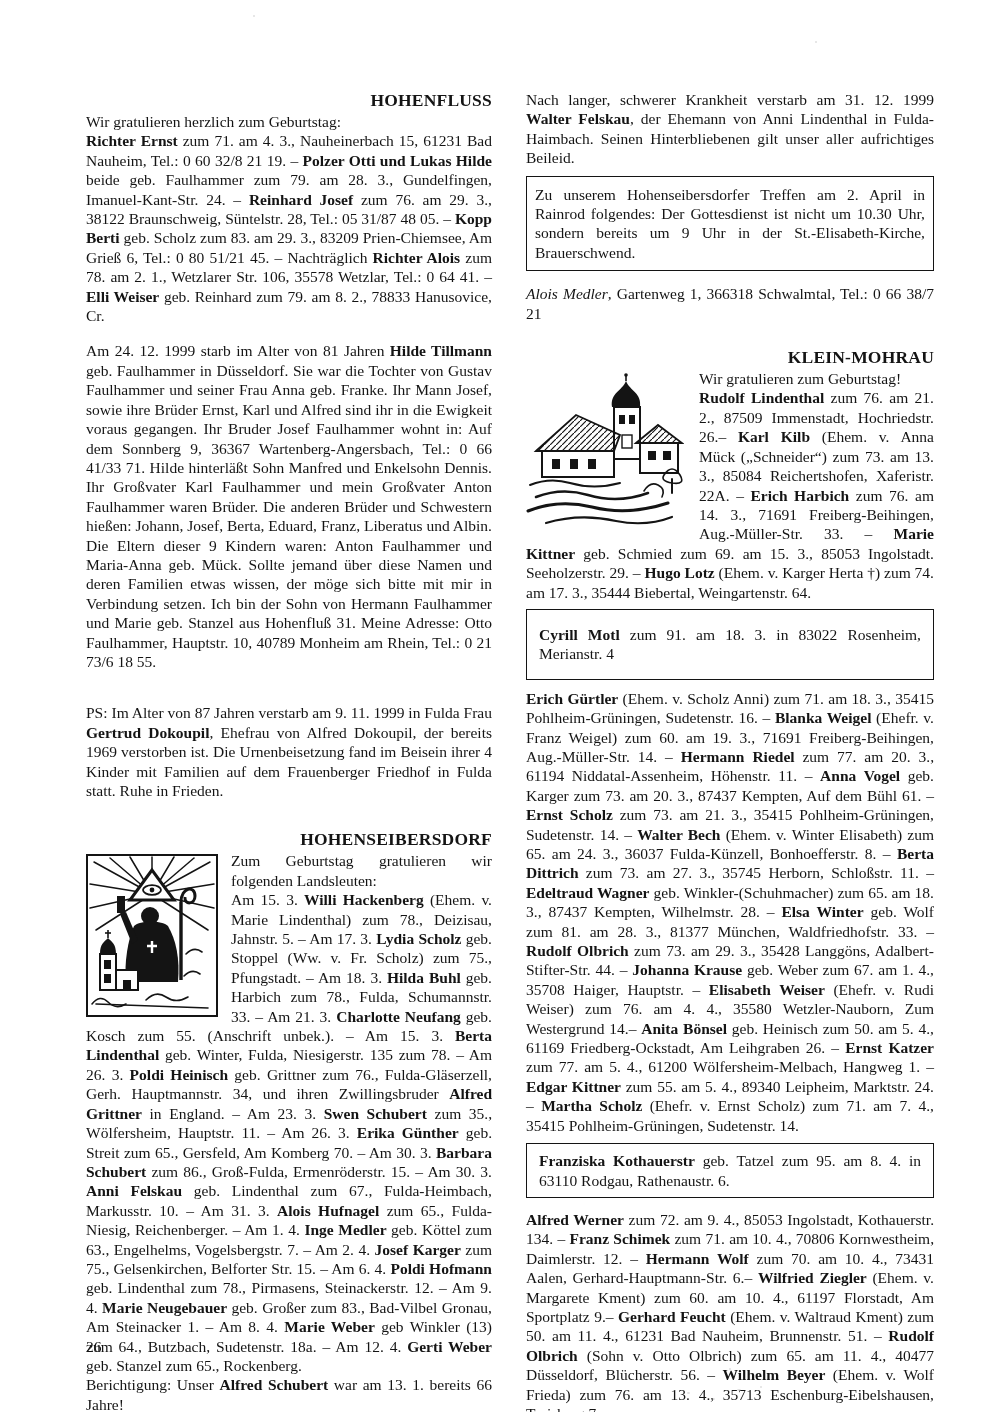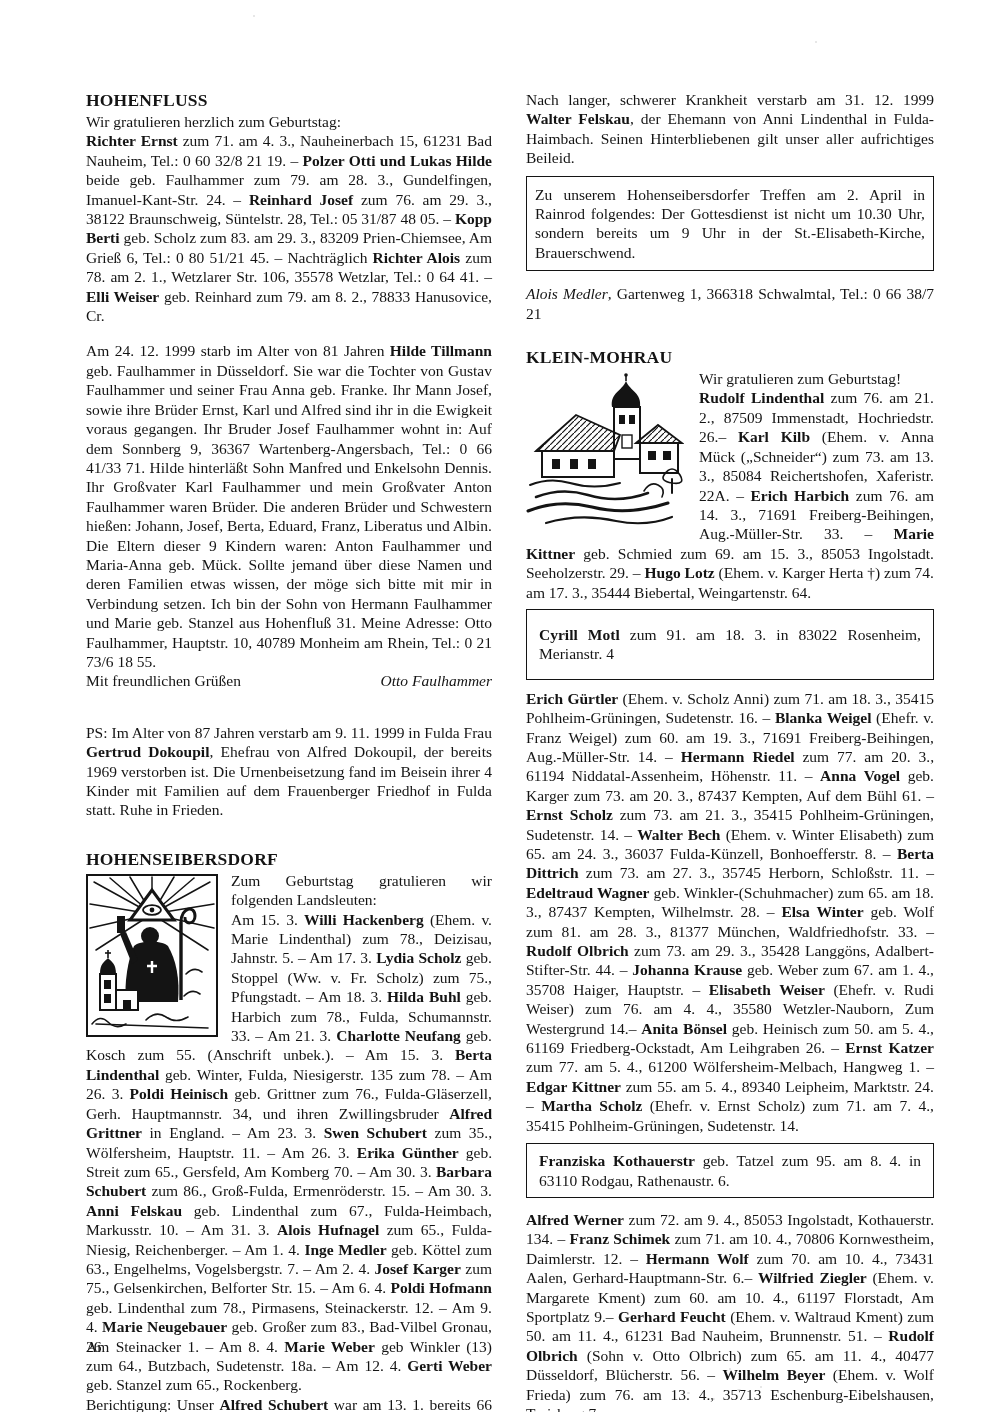--- a/index.html
+++ b/index.html
@@ -2,21 +2,21 @@
 <html lang="de"><head>
 <meta charset="utf-8">
 <style>
   html,body{margin:0;padding:0;background:#ffffff;}
   .page{position:relative;width:1000px;height:1412px;background:#ffffff;
         font-family:"Liberation Serif",serif;color:#141414;overflow:hidden;}
   .col{position:absolute;top:90px;font-size:15.5px;line-height:19.4px;
        text-align:justify;hyphens:auto;-webkit-hyphens:auto;}
   .col-left{left:86px;width:406px;}
   .col-right{left:526px;width:408px;}
-  .heading{font-weight:bold;text-align:left;font-size:17.5px;line-height:20px;
+  .heading{font-weight:bold;text-align:right;font-size:17.5px;line-height:20px;
            margin:0 0 2px 0;letter-spacing:.2px;}
   .h-seibersdorf{margin-top:29px;}
   .h-mohrau{margin-top:24px;}
   .par{margin:0;}
   .mt-tillmann{margin-top:16px;}
   .mt-ps{margin-top:32px;}
   .mt-contact{margin-top:13px;}
   .mt-long{margin-top:9px;}
   .mt-april{margin-top:12px;}
   .sig-row{display:flex;justify-content:space-between;}
@@ -35,24 +35,20 @@
 </style>
 </head>
 <body>
 
 <div class="page">
 
   <div class="col col-left">
     <h2 class="heading">HOHENFLUSS</h2>
     <p class="par"><span>Wir gratulieren herzlich zum Geburtstag:</span><br><b>Richter Ernst</b><span> zum 71. am 4. 3., Nauheinerbach 15, 61231 Bad Nauheim, Tel.: 0 60 32/8 21 19. – </span><b>Polzer Otti und Lukas Hilde</b><span> beide geb. Faulhammer zum 79. am 28. 3., Gundelfingen, Imanuel-Kant-Str. 24. – </span><b>Reinhard Josef</b><span> zum 76. am 29. 3., 38122 Braunschweig, Süntelstr. 28, Tel.: 05 31/87 48 05. – </span><b>Kopp Berti</b><span> geb. Scholz zum 83. am 29. 3., 83209 Prien-Chiemsee, Am Grieß 6, Tel.: 0 80 51/21 45. – Nachträglich </span><b>Richter Alois</b><span> zum 78. am 2. 1., Wetzlarer Str. 106, 35578 Wetzlar, Tel.: 0 64 41. – </span><b>Elli Weiser</b><span> geb. Reinhard zum 79. am 8. 2., 78833 Hanusovice, Cr.</span></p>
     <p class="par mt-tillmann"><span>Am 24. 12. 1999 starb im Alter von 81 Jahren </span><b>Hilde Tillmann</b><span> geb. Faulhammer in Düsseldorf. Sie war die Tochter von Gustav Faulhammer und seiner Frau Anna geb. Franke. Ihr Mann Josef, sowie ihre Brüder Ernst, Karl und Alfred sind ihr in die Ewigkeit voraus gegangen. Ihr Bruder Josef Faulhammer wohnt in: Auf dem Sonnberg 9, 36367 Wartenberg-Angersbach, Tel.: 0 66 41/33 71. Hilde hinterläßt Sohn Manfred und Enkelsohn Dennis. Ihr Großvater Karl Faulhammer und mein Großvater Anton Faulhammer waren Brüder. Die anderen Brüder und Schwestern hießen: Johann, Josef, Berta, Eduard, Franz, Liberatus und Albin. Die Eltern dieser 9 Kindern waren: Anton Faulhammer und Maria-Anna geb. Mück. Sollte jemand über diese Namen und deren Familien etwas wissen, der möge sich bitte mit mir in Verbindung setzen. Ich bin der Sohn von Hermann Faulhammer und Marie geb. Stanzel aus Hohenfluß 31. Meine Adresse: Otto Faulhammer, Hauptstr. 10, 40789 Monheim am Rhein, Tel.: 0 21 73/6 18 55.</span></p>
-    <div class="sig-row">
-      <span>Mit freundlichen Grüßen</span>
-      <span class="italic">Otto Faulhammer</span>
-    </div>
     <p class="par mt-ps"><span>PS: Im Alter von 87 Jahren verstarb am 9. 11. 1999 in Fulda Frau </span><b>Gertrud Dokoupil</b><span>, Ehefrau von Alfred Dokoupil, der bereits 1969 verstorben ist. Die Urnenbeisetzung fand im Beisein ihrer 4 Kinder mit Familien auf dem Frauenberger Friedhof in Fulda statt. Ruhe in Frieden.</span></p>
     <h2 class="heading h-seibersdorf">HOHENSEIBERSDORF</h2>
     <div class="par">
       <span class="float-img saint">
         <svg width="132" height="163" viewBox="0 0 132 163" xmlns="http://www.w3.org/2000/svg" aria-hidden="true">
           <rect x="1" y="1" width="130" height="161" fill="#ffffff" stroke="#141414" stroke-width="2"></rect>
           <g stroke="#141414" stroke-width="1.5" stroke-linecap="round">
             <line x1="66" y1="40" x2="8" y2="8"></line>
               <line x1="66" y1="40" x2="24" y2="4"></line>
             <line x1="66" y1="40" x2="44" y2="3"></line>

